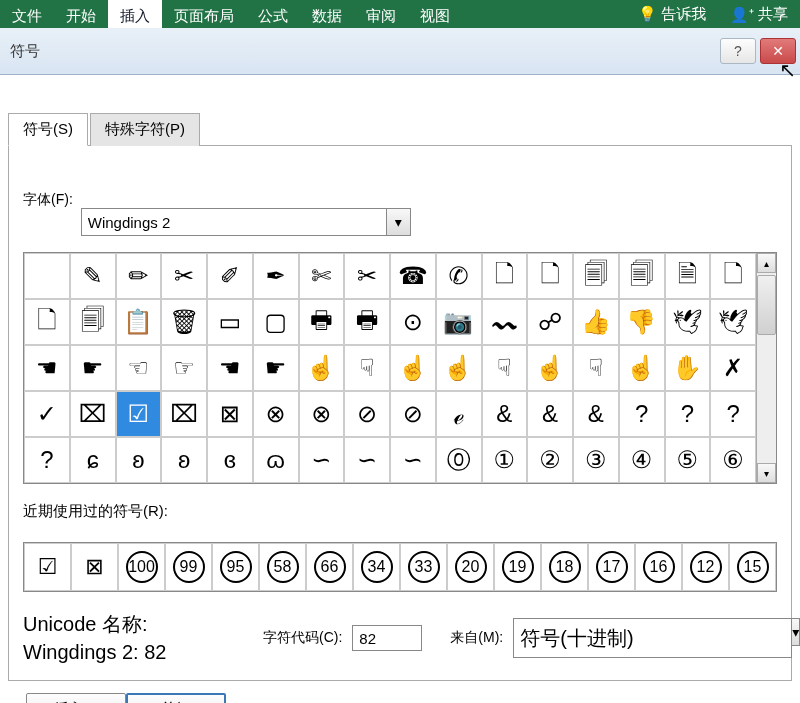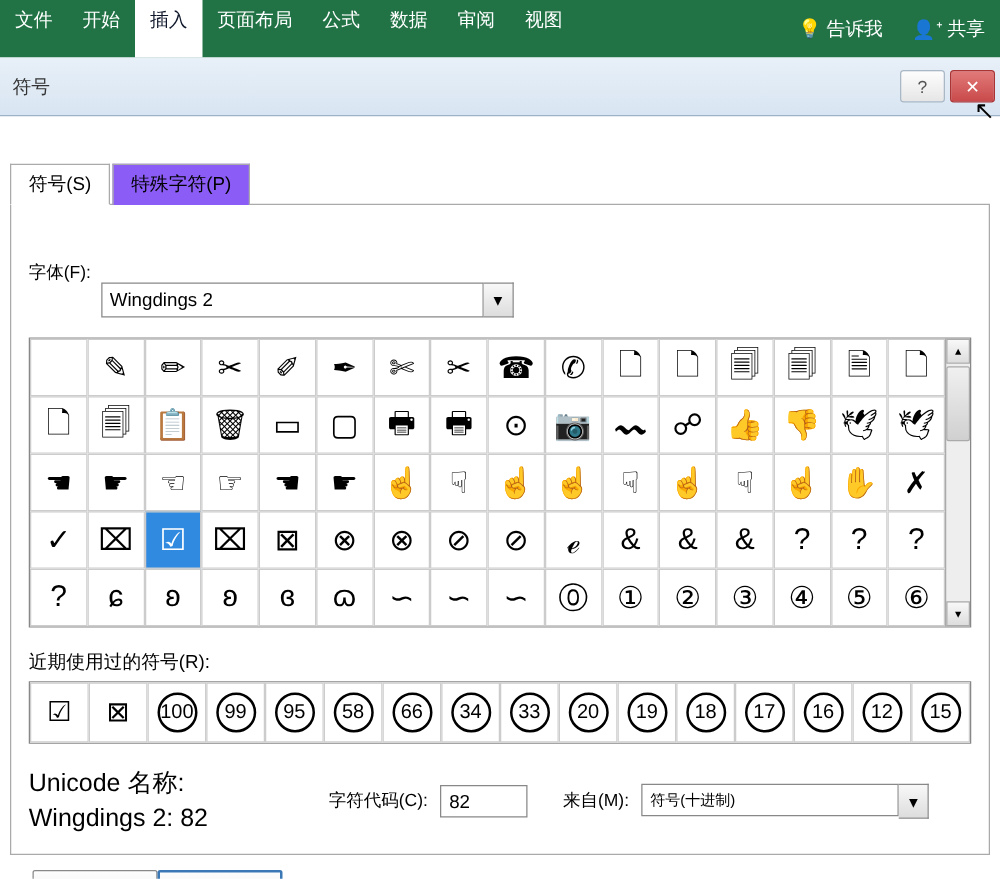--- a/index.html
+++ b/index.html
@@ -9,21 +9,21 @@
     font-size: 14px;
     background: #fff;
     width: 800px;
     height: 703px;
     overflow: hidden;
   }
   .ribbon {
     background: #217346;
     display: flex;
     align-items: stretch;
-    height: 46px;
+    height: 28px;
     color: #fff;
   }
   .ribbon-tab {
     padding: 7px 12px;
     font-size: 15px;
     cursor: pointer;
   }
   .ribbon-tab.active {
     background: #fff;
     color: #0f172a;
@@ -71,21 +71,21 @@
   }
   .tabs {
     display:flex;
     border-bottom:1px solid #aaa;
     margin-top: 16px;
   }
   .tab {
     padding:6px 14px;
     border:1px solid #aaa;
     border-bottom:none;
-    background:#8b5cf6;
+    background:#e5e5e5;
     margin-right:2px;
     position:relative;
     top:1px;
     cursor:pointer;
     font-size:15px;
   }
   .tab.active {
     background:#fff;
     border-bottom:1px solid #fff;
   }
@@ -155,21 +155,21 @@
     display:flex;align-items:center;justify-content:center;
     font-size:10px;cursor:pointer;
   }
   .sb-thumb {
     height:60px;margin-top:2px;
     background:linear-gradient(#f0f0f0,#d0d0d0);
     border:1px solid #aaa;border-radius:2px;
   }
   .sb-track{flex:1;}
   .section-label{
-    margin-top:18px;margin-bottom:6px;font-size:15px;
+    margin-top:18px;margin-bottom:21px;font-size:15px;
   }
   .recent-grid{
     display:grid;
     grid-template-columns: repeat(16,1fr);
     border:1px solid #888;
   }
   .recent-cell{
     border:1px solid #ccc;
     height:48px;
     display:flex;align-items:center;justify-content:center;
@@ -183,21 +183,21 @@
     gap:10px;
   }
   .info-left{min-width:230px;}
   .info-left div{line-height:28px;font-size:20px;}
   .code-input{
     width:70px;height:26px;border:1px solid #888;padding:0 6px;font-size:15px;
   }
   .from-combo{
     display:flex;width:230px;
   }
-  .from-combo input{flex:1;height:26px;border:1px solid #888;padding:0 6px;font-size:12px;}
+  .from-combo input{flex:1;height:40px;border:1px solid #888;padding:0 6px;font-size:20px;}
   .footer{
     display:flex;justify-content:flex-start;
     padding:12px 18px;
   }
   .btn{
     min-width:100px;height:32px;
     border:1px solid #888;
     background:linear-gradient(#fdfdfd,#e8e8e8);
     cursor:pointer;font-size:15px;
     border-radius:2px;

